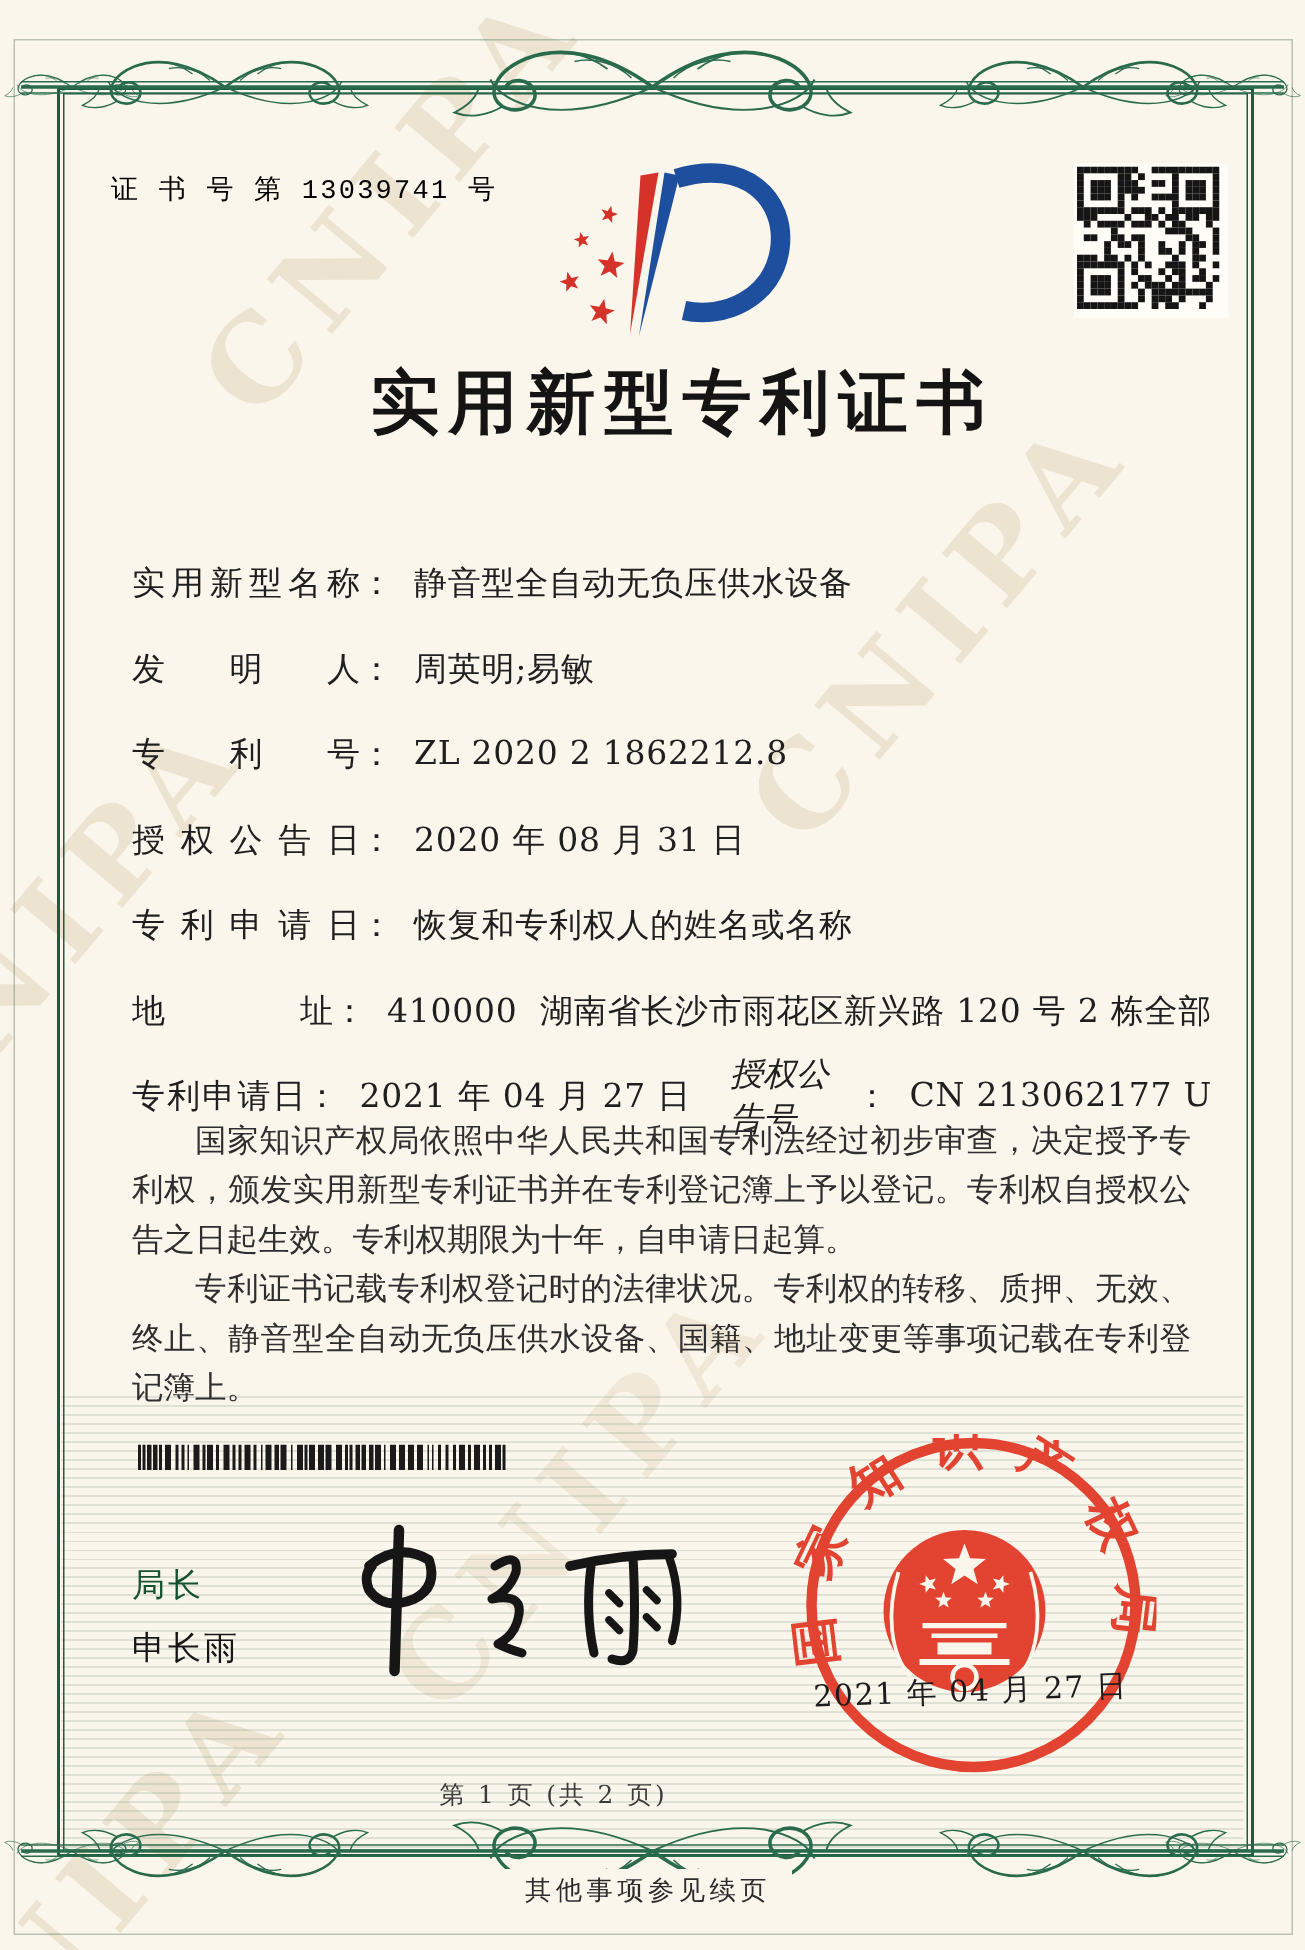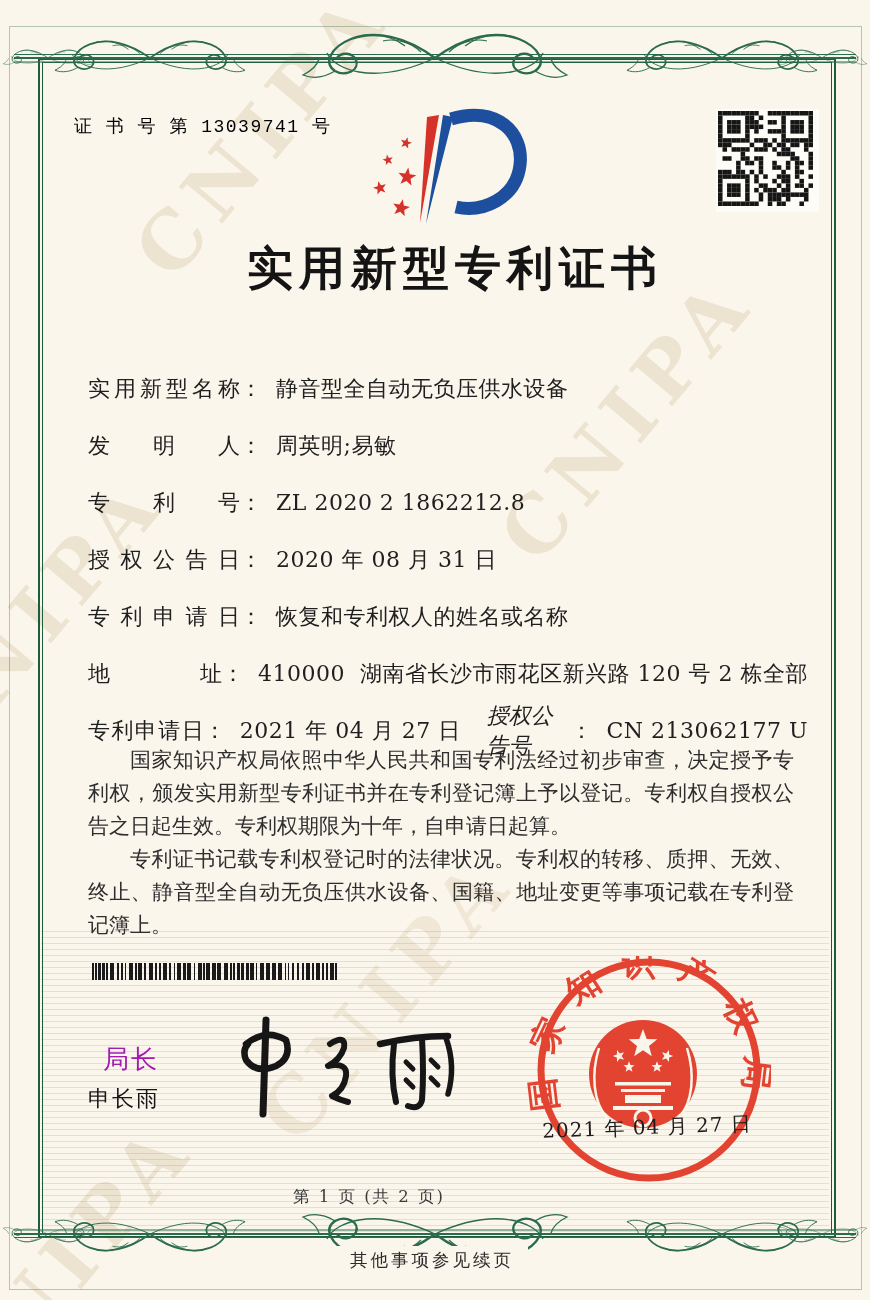--- a/index.html
+++ b/index.html
@@ -45,22 +45,22 @@
   .fvalue{letter-spacing:0.5px;white-space:pre;}
   .flabel2{margin-left:26px;font-style:italic;}
 
   .paragraphs{position:absolute;left:88px;top:744px;width:706px;font-size:21px;
       line-height:33px;color:#2e2e2e;text-align:justify;}
   .paragraphs p{margin:0;text-indent:2em;}
 
   .barcode{position:absolute;left:92px;top:963px;width:252px;height:17px;white-space:nowrap;overflow:hidden;}
   .barcode i{display:inline-block;height:100%;background:#1a1a1a;vertical-align:top;}
 
-  .sig-title{position:absolute;left:88px;top:1042px;font-size:26px;color:#a21caf;
-      font-family:"Liberation Sans",sans-serif;letter-spacing:2px;margin-left:15px;}
+  .sig-title{position:absolute;left:88px;top:1042px;font-size:22px;color:#14532d;
+      font-family:"Liberation Sans",sans-serif;letter-spacing:2px;}
   .sig-name{position:absolute;left:88px;top:1084px;font-size:22px;color:#161616;
       font-family:Liberation Serif, serif;letter-spacing:2px;}
   .signature{position:absolute;left:232px;top:1008px;width:240px;height:115px;z-index:6;}
 
   .seal{position:absolute;left:527px;top:956px;width:244px;height:228px;z-index:6;
       opacity:0.95;mix-blend-mode:multiply;}
   .seal-date{position:absolute;left:536px;top:1114px;width:222px;text-align:center;z-index:7;
       font-size:20px;letter-spacing:1px;color:#1c1c1c;transform:rotate(-2deg);}
 
   .page-info{position:absolute;left:0;top:1186px;width:738px;text-align:center;

